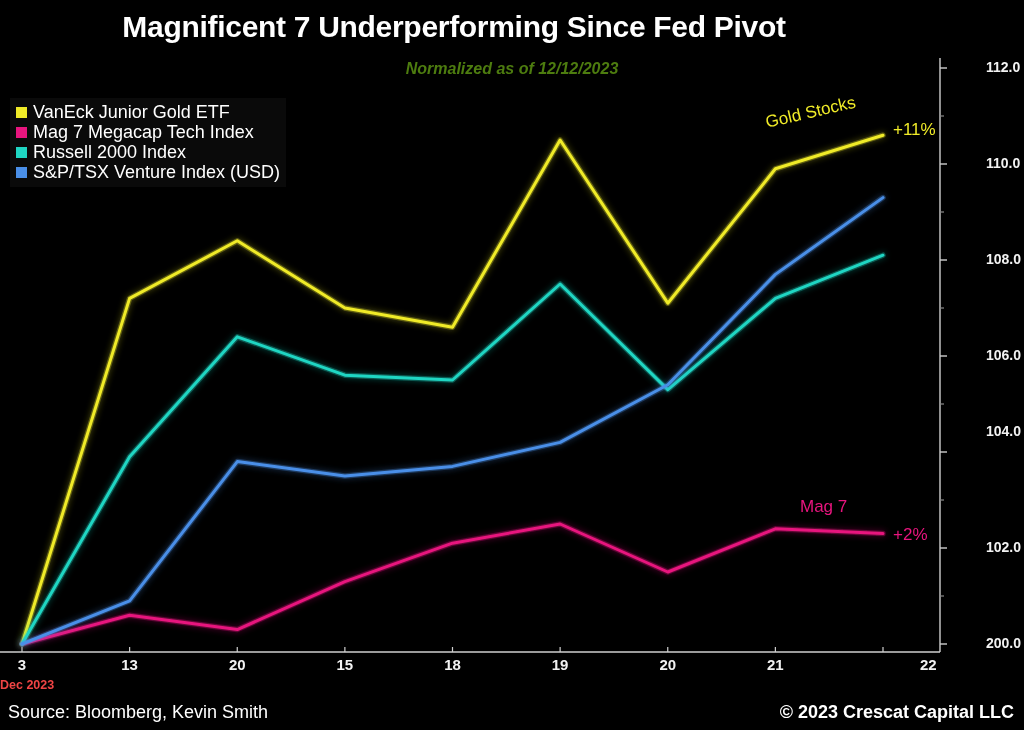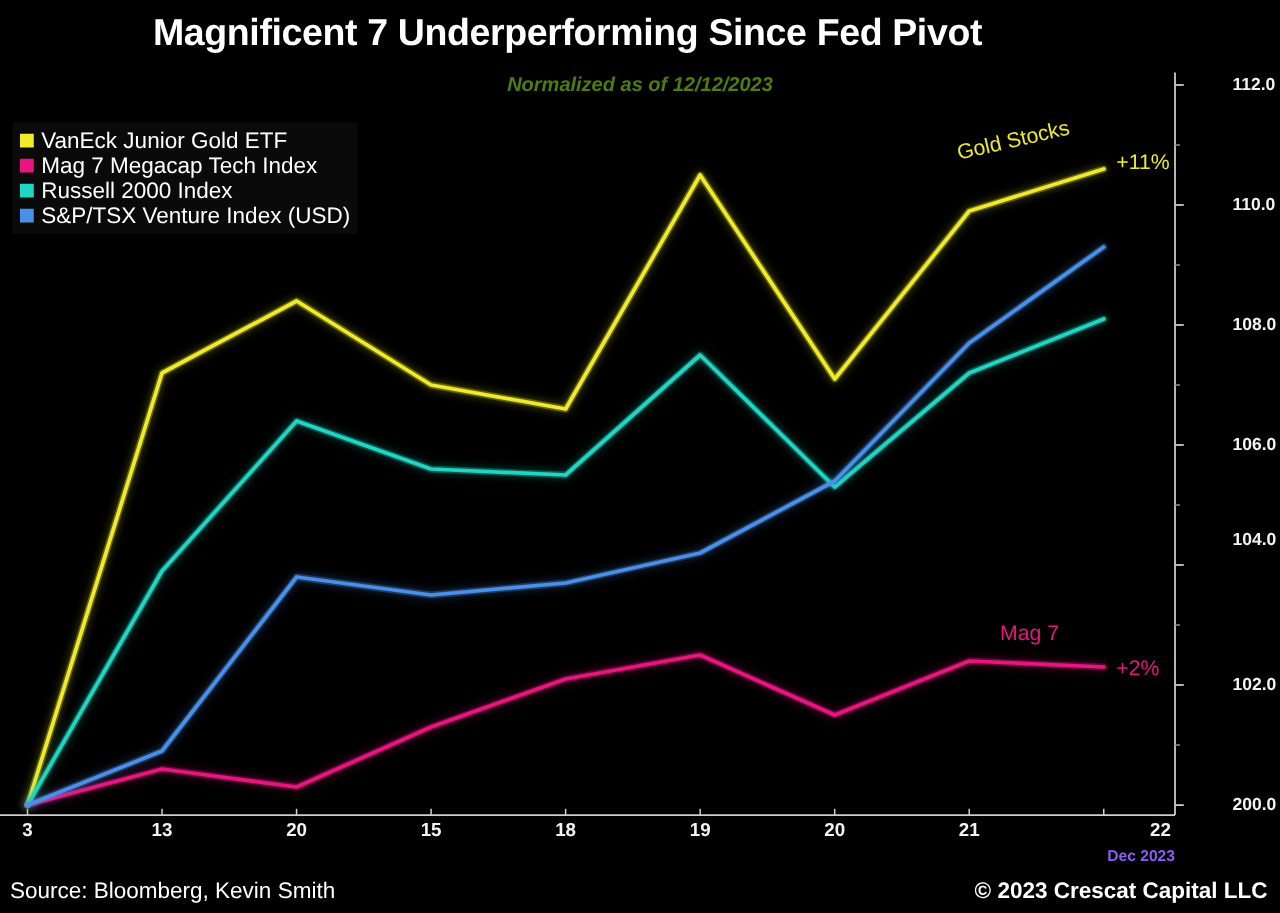--- a/index.html
+++ b/index.html
@@ -54,22 +54,22 @@
 
   .ytick-label {
     position: absolute; color: #f2f2f2; font-size: 14px; font-weight: bold;
     left: 986px; white-space: nowrap;
   }
   .xtick-label {
     position: absolute; color: #f2f2f2; font-size: 15px; font-weight: bold;
     white-space: nowrap; top: 656px;
   }
   #xaxis-title {
-    position: absolute; top: 678px; left: 0; width: 940px; text-align: right;
-    color: #8b5cf6; font-size: 12.5px; font-weight: bold;
+    position: absolute; top: 678px; left: 0; width: 940px; text-align: left;
+    color: #ef4444; font-size: 12.5px; font-weight: bold;
   }
 
   #source-note {
     position: absolute; left: 8px; top: 702px;
     color: #ffffff; font-size: 18px;
   }
   #copyright-note {
     position: absolute; right: 10px; top: 702px;
     color: #ffffff; font-size: 18px; font-weight: bold; margin-left: 36px;
   }

